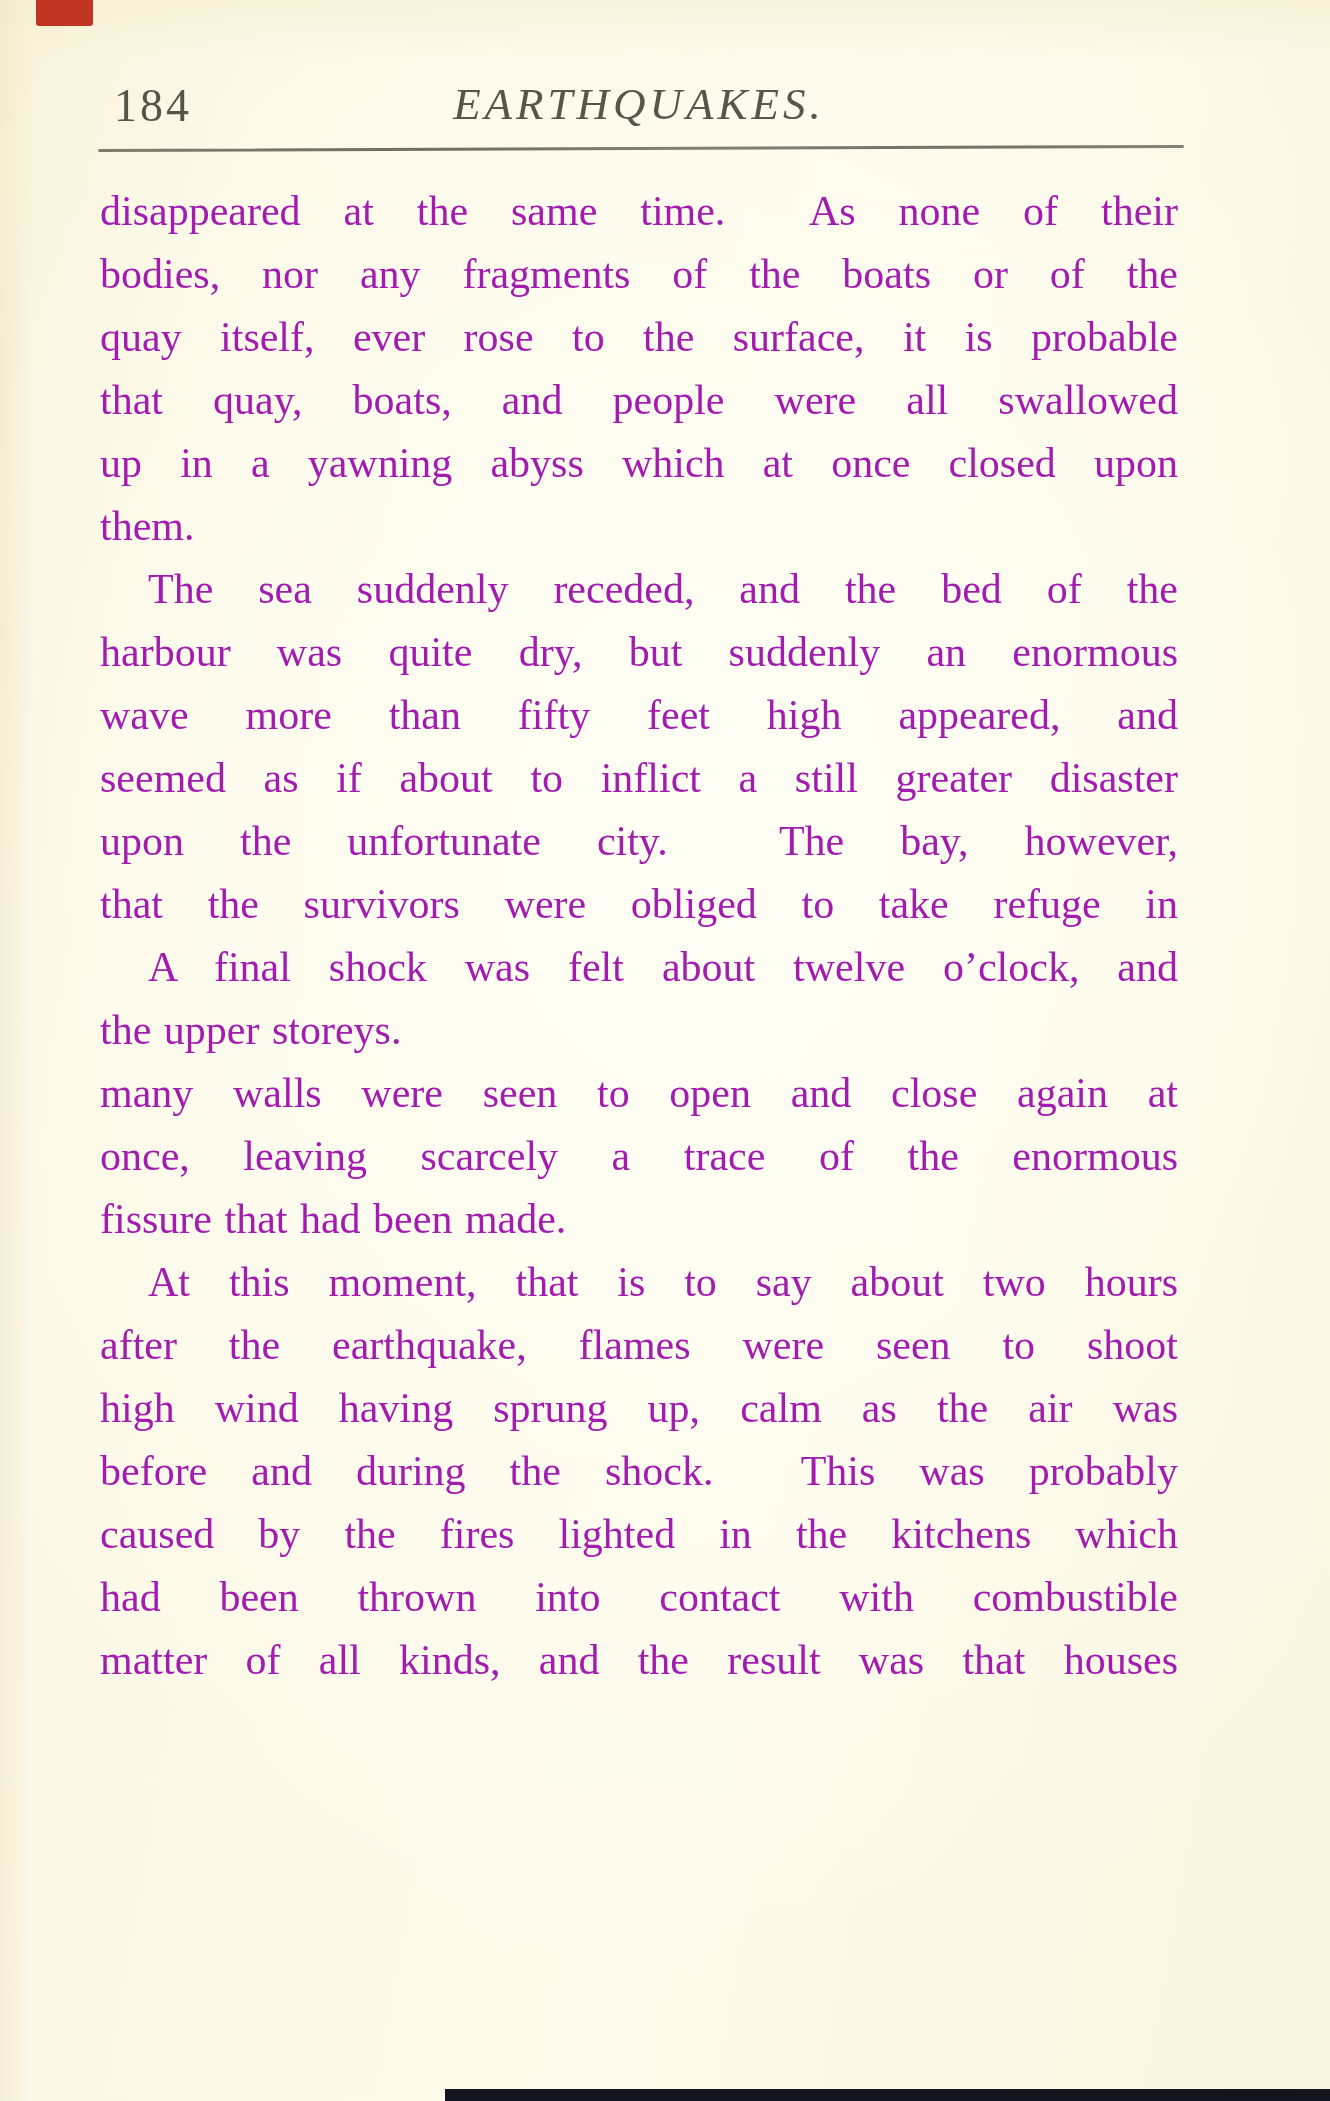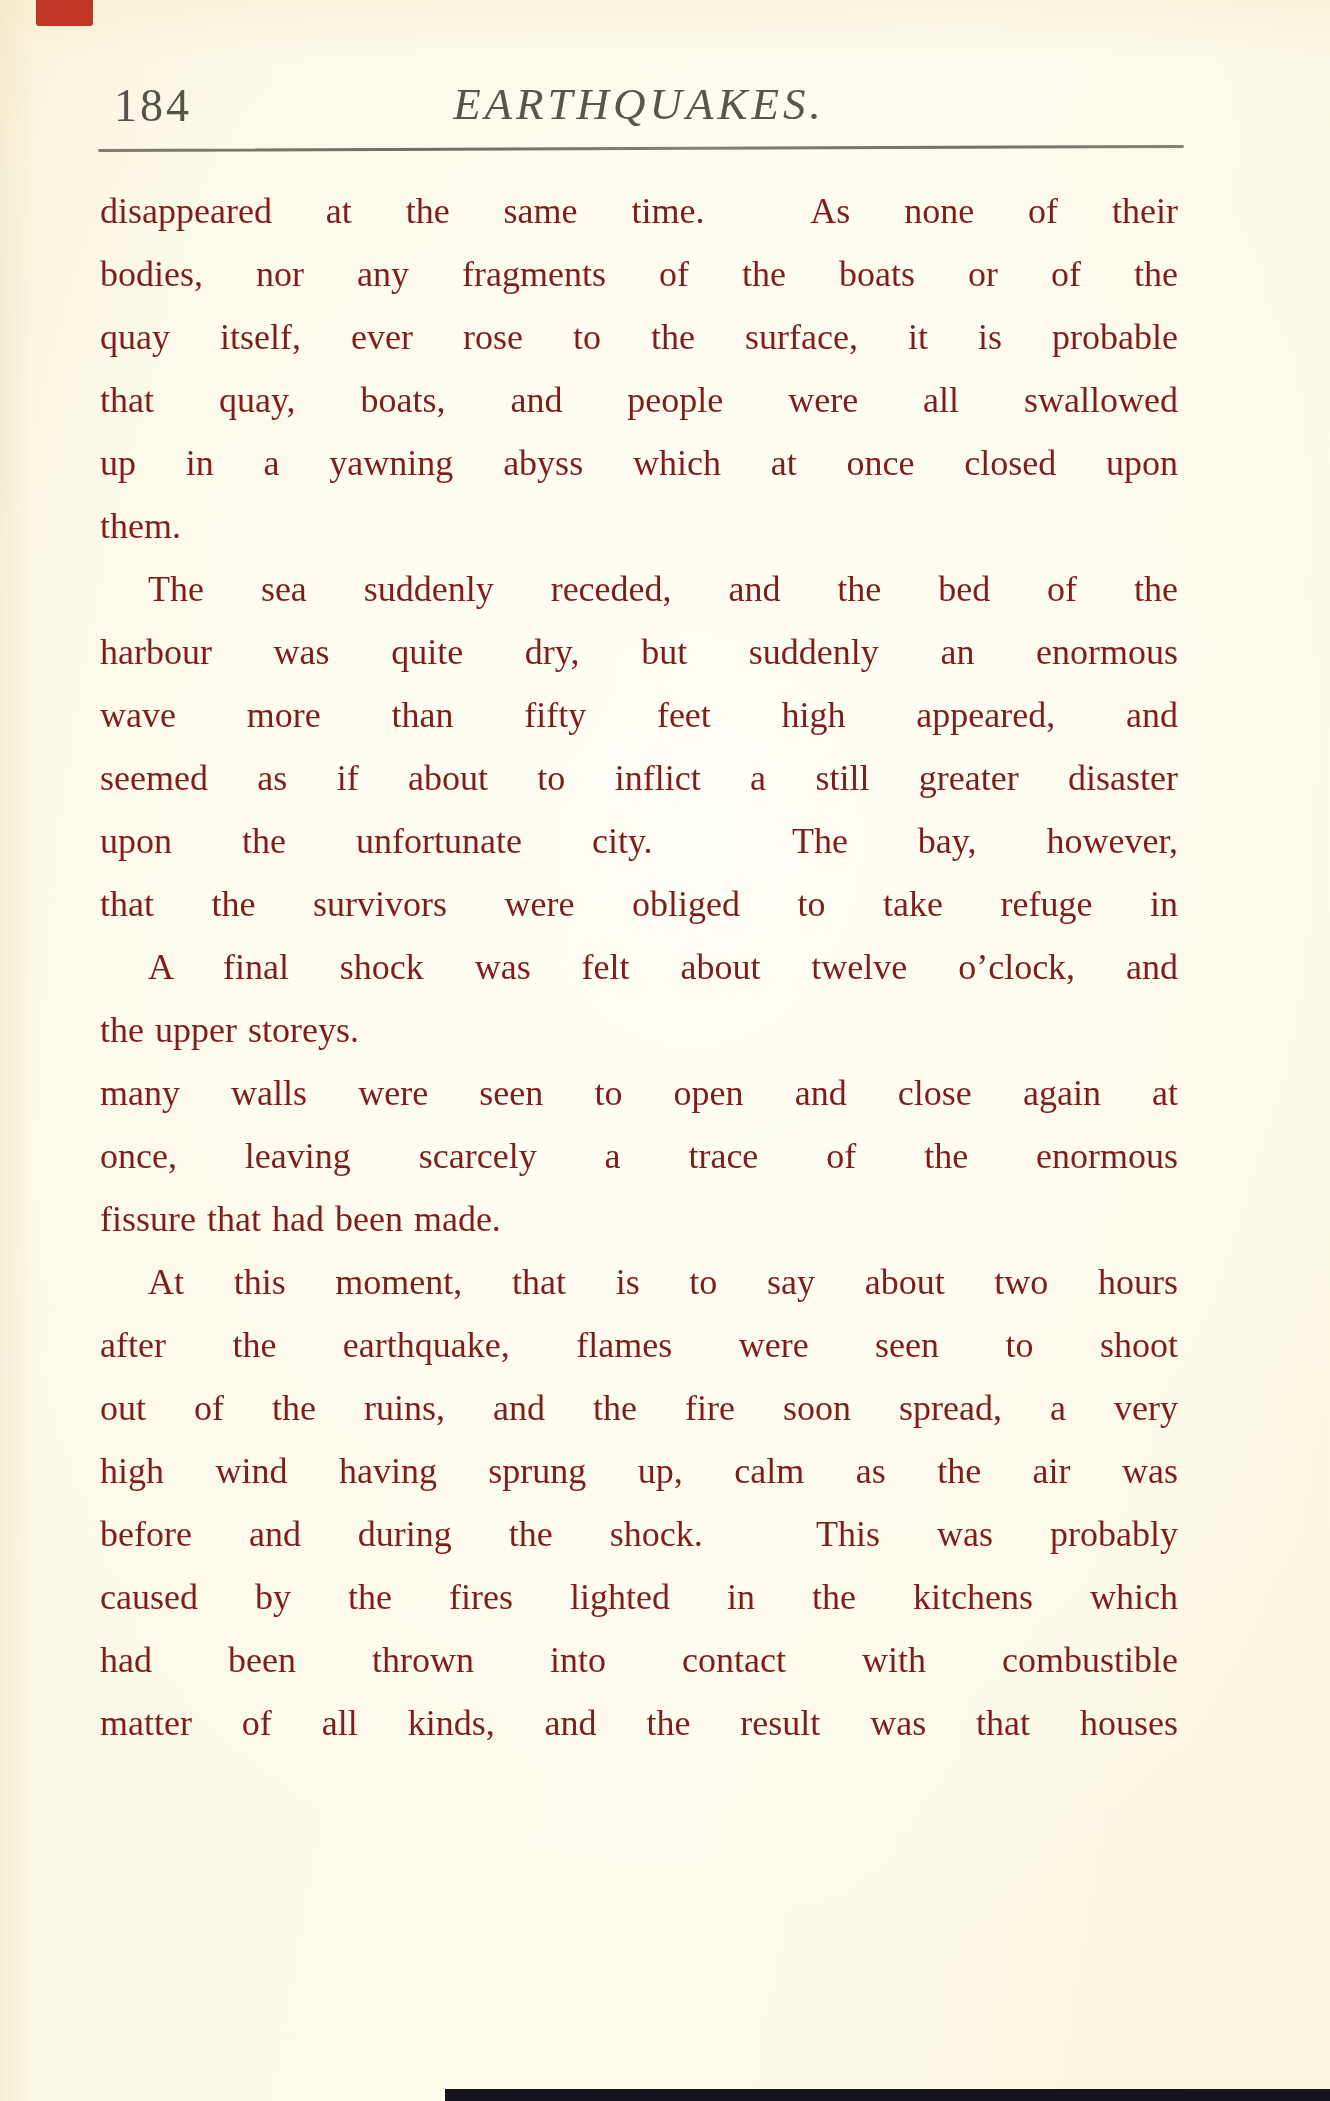--- a/index.html
+++ b/index.html
@@ -34,22 +34,22 @@
   }
   .head-rule {
     position: absolute; left: 98px; top: 147px; width: 1086px; height: 3px;
     background: linear-gradient(90deg, #6b6758 0%, #57544a 30%, #6e6a5b 55%, #5a574c 80%, #716d5e 100%);
     border-radius: 2px;
     transform: rotate(-0.22deg);
     opacity: 0.85;
   }
   .text-block {
     position: absolute; left: 100px; top: 180px; width: 1078px;
-    color: #7f1d1d;
-    font-size: 36px;
+    color: #a21caf;
+    font-size: 42px;
     word-spacing: 2px;
   }
   .line {
     height: 63px;
     line-height: 63px;
     overflow: hidden;
     text-align: left;
     white-space: normal;
   }
   .line.j { text-align: justify; }
@@ -89,21 +89,20 @@
       <div class="line j">seemed as if about to inflict a still greater disaster</div>
       <div class="line j">upon the unfortunate city.&nbsp; The bay, however,</div>
       <div class="line j">that the survivors were obliged to take refuge in</div>
       <div class="line j indent">A final shock was felt about twelve o’clock, and</div>
       <div class="line">the upper storeys.</div>
       <div class="line j">many walls were seen to open and close again at</div>
       <div class="line j">once, leaving scarcely a trace of the enormous</div>
       <div class="line">fissure that had been made.</div>
       <div class="line j indent">At this moment, that is to say about two hours</div>
       <div class="line j">after the earthquake, flames were seen to shoot</div>
-      <div class="line j">out of the ruins, and the fire soon spread, a very</div>
       <div class="line j">high wind having sprung up, calm as the air was</div>
       <div class="line j">before and during the shock.&nbsp; This was probably</div>
       <div class="line j">caused by the fires lighted in the kitchens which</div>
       <div class="line j">had been thrown into contact with combustible</div>
       <div class="line j">matter of all kinds, and the result was that houses</div>
     </div>
 
   <div class="scan-bar" style="background: rgb(21, 21, 31);"></div>
 
 </div>

